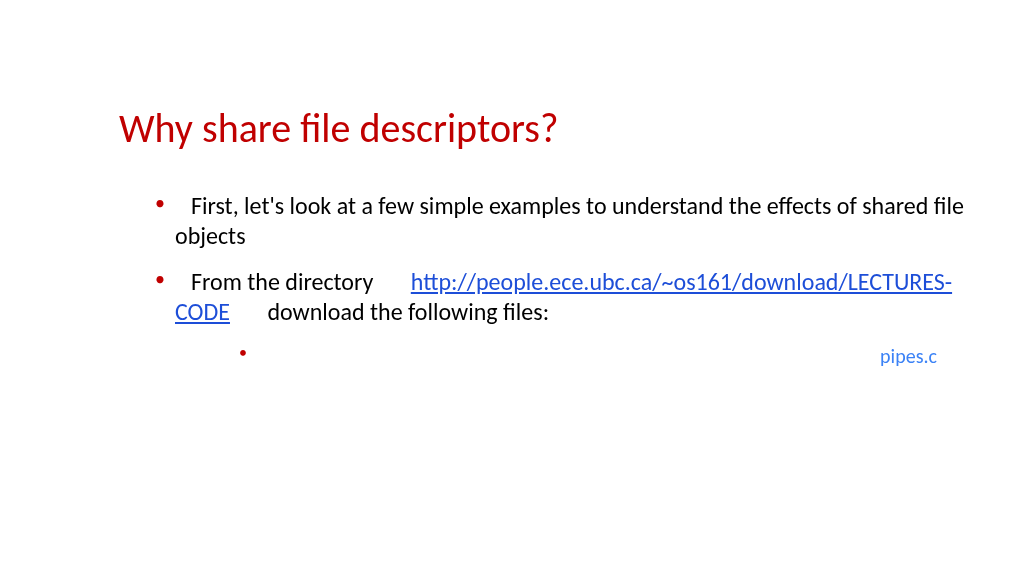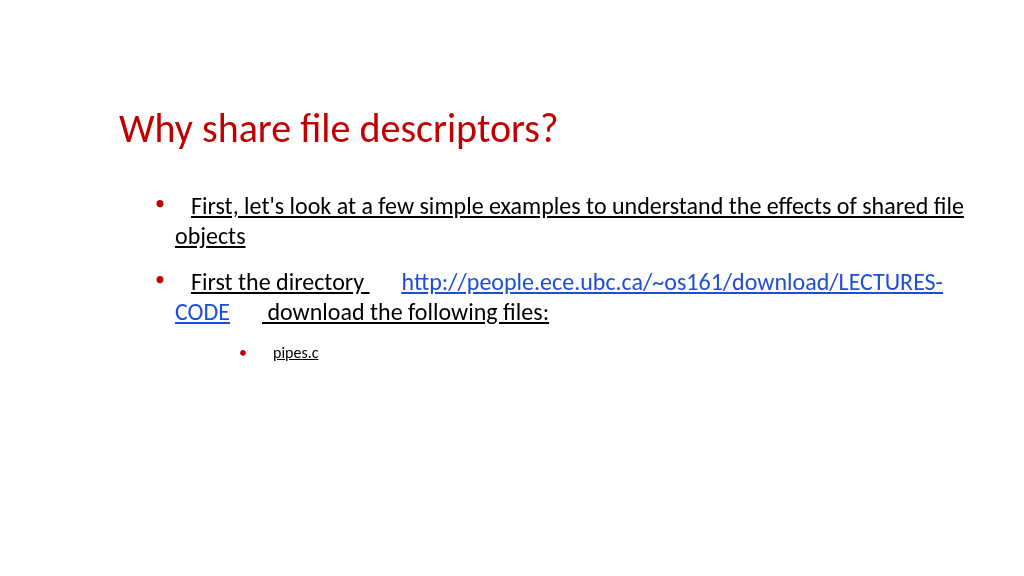--- a/index.html
+++ b/index.html
@@ -18,21 +18,20 @@
   .title {
     color: #C00000;
     font-size: 40px;
     font-weight: 400;
     margin-bottom: 38px;
     letter-spacing: 0px;
   }
   ul.level1 {
     list-style: none;
     padding-left: 20px;
-    text-decoration: underline;
   }
   ul.level1 > li {
     position: relative;
     font-size: 24px;
     color: #000000;
     line-height: 1.25;
     margin-bottom: 14px;
     padding-left: 20px;
   }
   ul.level1 > li::before {
@@ -43,25 +42,26 @@
     color: #C00000;
     font-size: 20px;
   }
   ul.level2 {
     list-style: none;
     padding-left: 32px;
     margin-top: 6px;
   }
   ul.level2 > li {
     position: relative;
-    font-size: 16px;
-    color: #000000;
+    font-size: 20px;
+    color: #3b82f6;
     line-height: 1.3;
     margin-bottom: 4px;
     padding-left: 18px;
+    text-align: right;
   }
   ul.level2 > li::before {
     content: "•";
     position: absolute;
     left: 0;
     top: 0;
     color: #C00000;
     font-size: 16px;
   }
   .link {
@@ -73,19 +73,19 @@
 <body>
 
 <div class="slide">
   <h1 class="title">Why share file descriptors?</h1>
 
   <ul class="level1">
     <li>
       <span>First, let's look at a few simple examples to understand the effects of shared file objects</span>
     </li>
     <li>
-      <span>First the directory </span><a class="link">http://people.ece.ubc.ca/~os161/download/LECTURES-CODE</a><span> download the following files:</span>
+      <span>From the directory </span><a class="link">http://people.ece.ubc.ca/~os161/download/LECTURES-CODE</a><span> download the following files:</span>
       <ul class="level2">
         <li><span>pipes.c</span></li>
       </ul>
     </li>
   </ul>
 </div>
 
 </body></html>

